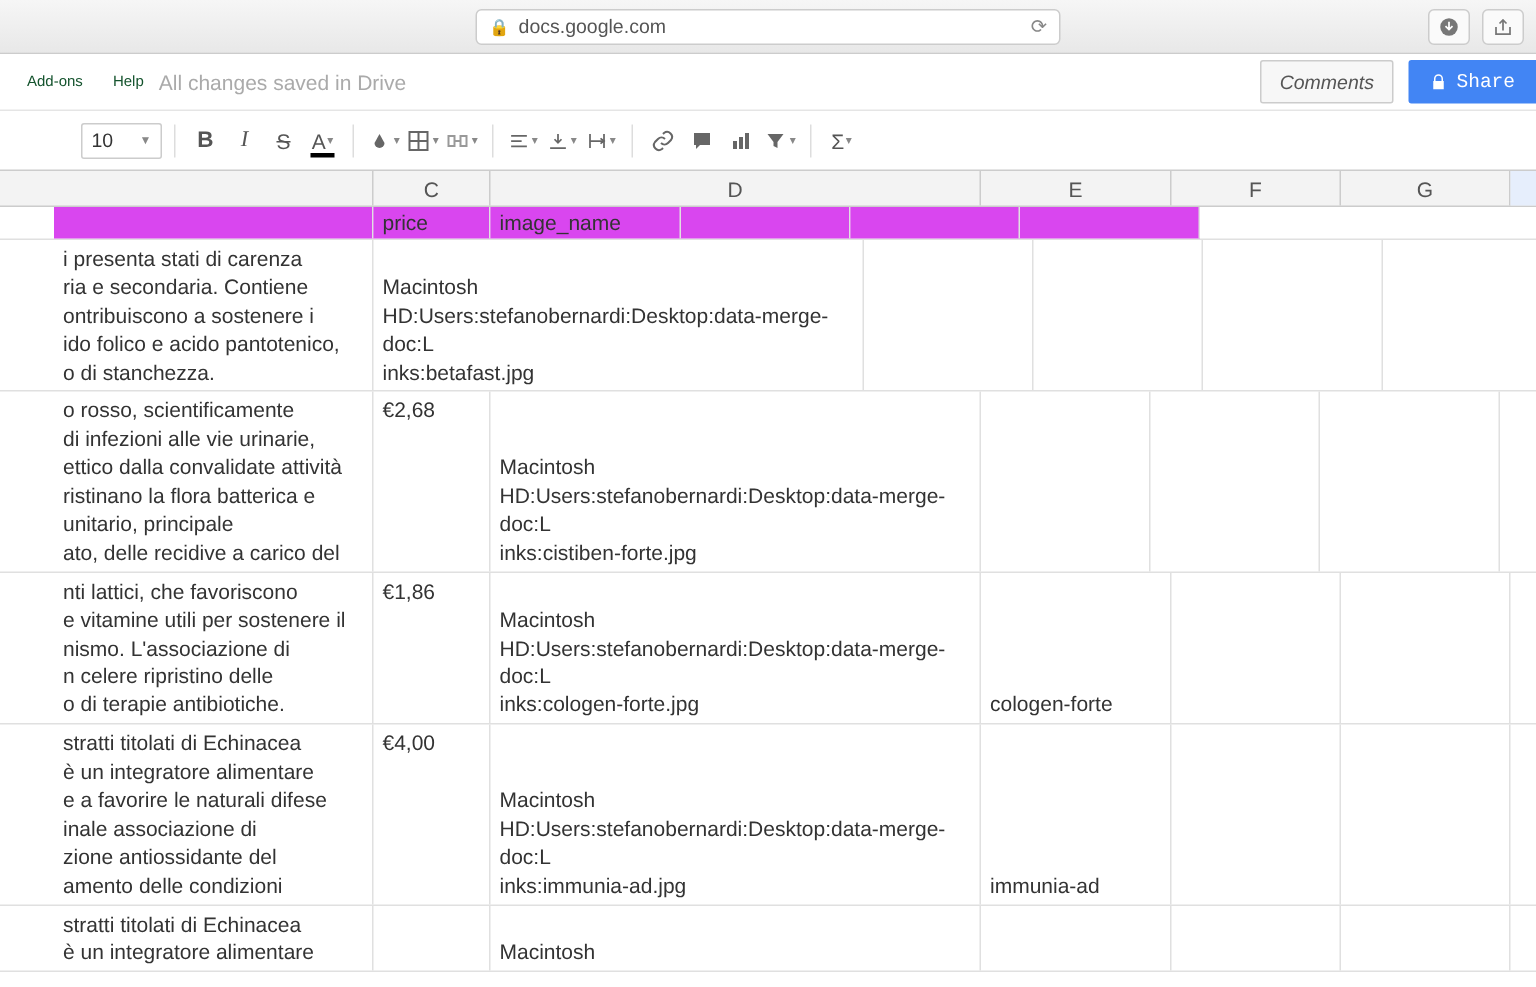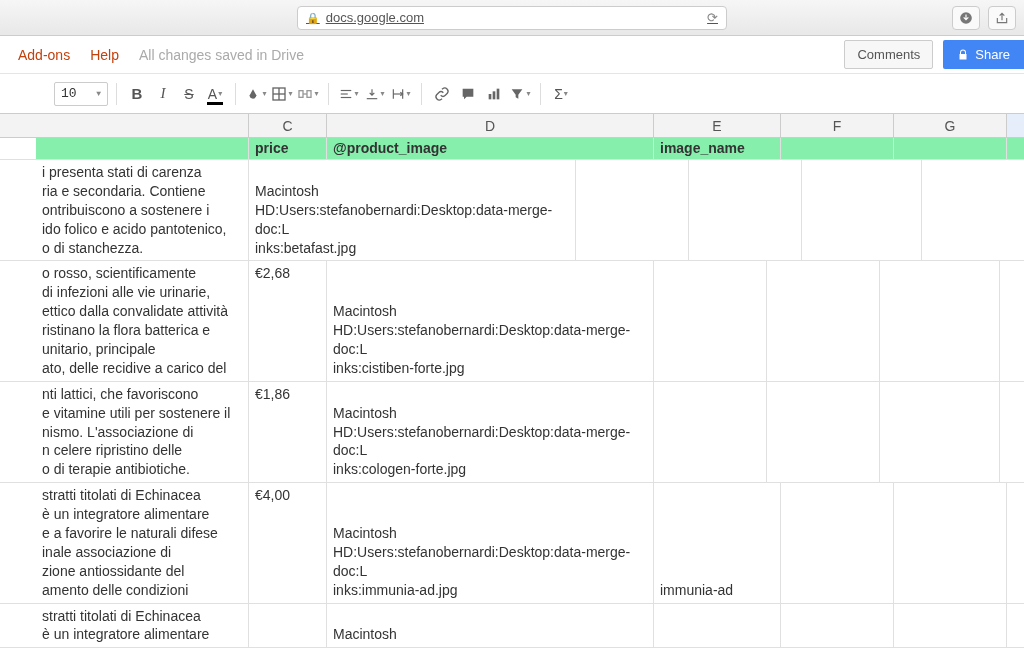--- a/index.html
+++ b/index.html
@@ -1,58 +1,58 @@
 <!DOCTYPE html>
 <html><head>
 <meta charset="utf-8">
 <style>
 * { margin: 0; padding: 0; box-sizing: border-box; }
 body { font-family: Arial, Helvetica, sans-serif; font-size: 13px; color: #333; background: #fff; overflow: hidden; }
 
 
 .browser-bar { height: 36px; background: linear-gradient(#f6f6f6,#e8e8e8); border-bottom: 1px solid #ccc; display: flex; align-items: center; justify-content: center; position: relative; }
-.url-box { width: 430px; height: 24px; background: #fff; border: 1px solid #ccc; border-radius: 4px; display: flex; align-items: center; justify-content: space-between; padding: 0 8px; font-size: 13px; color: #555; text-decoration: underline; }
+.url-box { width: 390px; height: 24px; background: #fff; border: 1px solid #ccc; border-radius: 4px; display: flex; align-items: center; justify-content: space-between; padding: 0 8px; font-size: 13px; color: #555; }
 .url-box .lock { font-size: 11px; color: #888; margin-right: 6px; }
 .url-box .reload { color: #888; font-size: 13px; }
 .browser-right { position: absolute; right: 8px; display: flex; gap: 8px; }
 .br-btn { width: 28px; height: 24px; border: 1px solid #ccc; border-radius: 4px; background: #fafafa; display: flex; align-items: center; justify-content: center; color: #777; font-size: 14px; }
 
 
 .menu-bar { height: 38px; display: flex; align-items: center; padding: 0 8px; border-bottom: 1px solid #e5e5e5; position: relative; }
-.menu-item { color: #c2410c; font-size: 14px; padding: 6px 10px; border-radius: 2px; }
-.save-status { color: #aaa; font-size: 14px; margin-left: 10px; }
+.menu-item { color: #14532d; font-size: 10px; padding: 6px 10px; border-radius: 2px; }
+.save-status { color: #aaa; font-size: 14px; }
 .right-buttons { position: absolute; right: 0; display: flex; align-items: center; gap: 10px; padding-right: 0; }
-.comments-btn { border: 1px solid #ccc; background: #f7f7f7; padding: 6px 12px; border-radius: 2px; font-size: 13px; color: #555; }
-.share-btn { background: #4285f4; color: #fff; padding: 7px 14px; border-radius: 2px 0 0 2px; font-size: 13px; display: flex; align-items: center; gap: 6px; }
+.comments-btn { border: 1px solid #ccc; background: #f7f7f7; padding: 6px 12px; border-radius: 2px; font-size: 13px; color: #555; font-style: italic; }
+.share-btn { background: #4285f4; color: #fff; padding: 7px 14px; border-radius: 2px 0 0 2px; font-size: 13px; display: flex; align-items: center; gap: 6px; font-family: Liberation Mono, monospace; }
 .share-btn svg { width: 12px; height: 12px; fill: #fff; }
 
 
 .toolbar { height: 40px; border-bottom: 1px solid #ccc; display: flex; align-items: center; padding: 0 4px; gap: 2px; }
 .tb-sep { width: 1px; height: 22px; background: #ddd; margin: 0 6px; }
 .tb-btn { width: 24px; height: 26px; display: flex; align-items: center; justify-content: center; color: #555; font-size: 14px; position: relative; }
 .tb-btn .dd { font-size: 8px; color: #888; margin-left: 1px; }
-.font-size-box { width: 54px; height: 24px; border: 1px solid #ccc; border-radius: 2px; display: flex; align-items: center; justify-content: space-between; padding: 0 6px; font-size: 13px; color: #333; margin-left: 50px; font-family: Liberation Mono, monospace; }
+.font-size-box { width: 54px; height: 24px; border: 1px solid #ccc; border-radius: 2px; display: flex; align-items: center; justify-content: space-between; padding: 0 6px; font-size: 13px; color: #333; margin-left: 50px; }
 .font-size-box .dd { font-size: 8px; color: #888; }
 .bold { font-weight: bold; font-size: 15px; }
 .italic { font-style: italic; font-family: Georgia, serif; font-size: 15px; }
 .strike { text-decoration: line-through; font-size: 14px; }
 .textcolor { font-size: 14px; position: relative; }
 .textcolor::after { content:""; position:absolute; bottom:2px; left:4px; right:4px; height:3px; background:#000; }
 .fillcolor svg { width:16px; height:16px; }
 
 
 .sheet { position: absolute; top: 114px; left: 0; right: 0; bottom: 0; overflow: hidden; }
 .col-headers { display: flex; height: 24px; background: #f3f3f3; border-bottom: 1px solid #ccc; }
 .ch { border-right: 1px solid #ccc; display: flex; align-items: center; justify-content: center; font-size: 14px; color: #555; position: relative; }
 .ch.active { background: #e6eefc; }
 .grid { display: flex; flex-direction: column; }
 .row { display: flex; border-bottom: 1px solid #e0e0e0; }
 .cell { border-right: 1px solid #e0e0e0; padding: 3px 6px; font-size: 14px; color: #333; line-height: 1.35; display: flex; align-items: flex-start; }
 .cell.bottom { align-items: flex-end; }
-.hdr-row .cell { background: #86efac; font-weight: bold; align-items: center; }
+.hdr-row .cell { background: #d946ef; font-weight: normal; align-items: center; }
 
 .colB { width: 213px; flex-shrink: 0; margin-left: 36px; }
 .colC { width: 78px; flex-shrink: 0; }
 .colD { width: 327px; flex-shrink: 0; }
 .colE { width: 127px; flex-shrink: 0; }
 .colF { width: 113px; flex-shrink: 0; }
 .colG { width: 113px; flex-shrink: 0; }
 .colH { width: 120px; flex-shrink: 0; }
 .row0 { height: 22px; }
 .rowau { align-items: stretch; }
@@ -188,21 +188,20 @@
     <div class="ch colD">D</div>
     <div class="ch colE">E</div>
     <div class="ch colF">F</div>
     <div class="ch colG">G</div>
     <div class="ch active colH">H</div>
   </div>
   <div class="grid">
     <div class="row row0 hdr-row">
       <div class="cell colB"></div>
       <div class="cell colC">price</div>
-      <div class="cell colD">@product_image</div>
       <div class="cell colE">image_name</div>
       <div class="cell colF"></div>
       <div class="cell colG"></div>
       <div class="cell colH"></div>
     </div>
 
     <div class="row rowau">
       <div class="cell colB" style="white-space:pre-line">i presenta stati di carenza
 ria e secondaria. Contiene
 ontribuiscono a sostenere i
@@ -235,20 +234,21 @@
     <div class="row rowau">
       <div class="cell colB" style="white-space:pre-line">nti lattici, che favoriscono
 e vitamine utili per sostenere il
 nismo. L'associazione di
 n celere ripristino delle
 o di terapie antibiotiche.</div>
       <div class="cell colC">€1,86</div>
       <div class="cell colD bottom" style="white-space:pre-line">Macintosh
 HD:Users:stefanobernardi:Desktop:data-merge-doc:L
 inks:cologen-forte.jpg</div>
+      <div class="cell colE bottom">cologen-forte</div>
       <div class="cell colF"></div>
       <div class="cell colG"></div>
       <div class="cell colH"></div>
     </div>
 
     <div class="row rowau">
       <div class="cell colB" style="white-space:pre-line">stratti titolati di Echinacea
 è un integratore alimentare
 e a favorire le naturali difese
 inale associazione di

